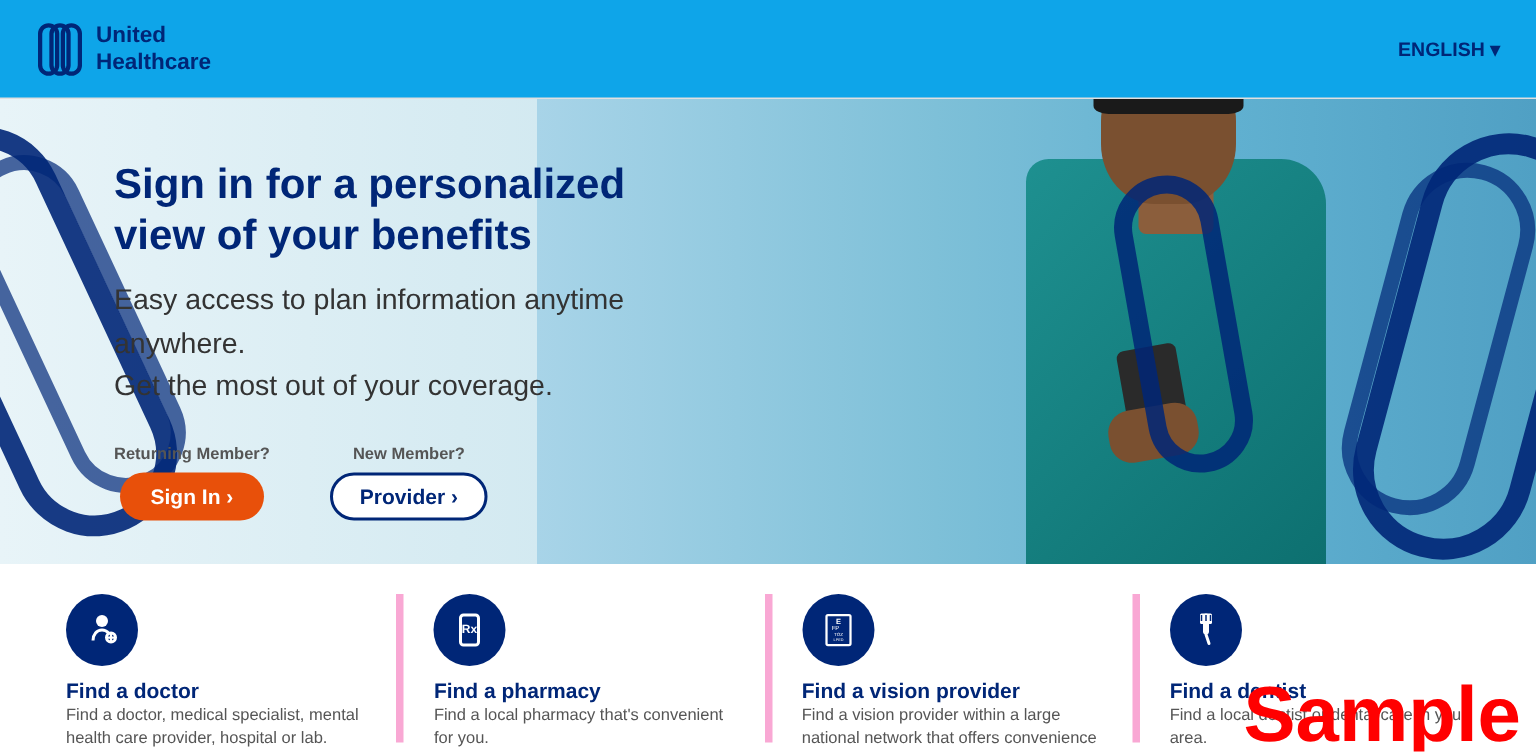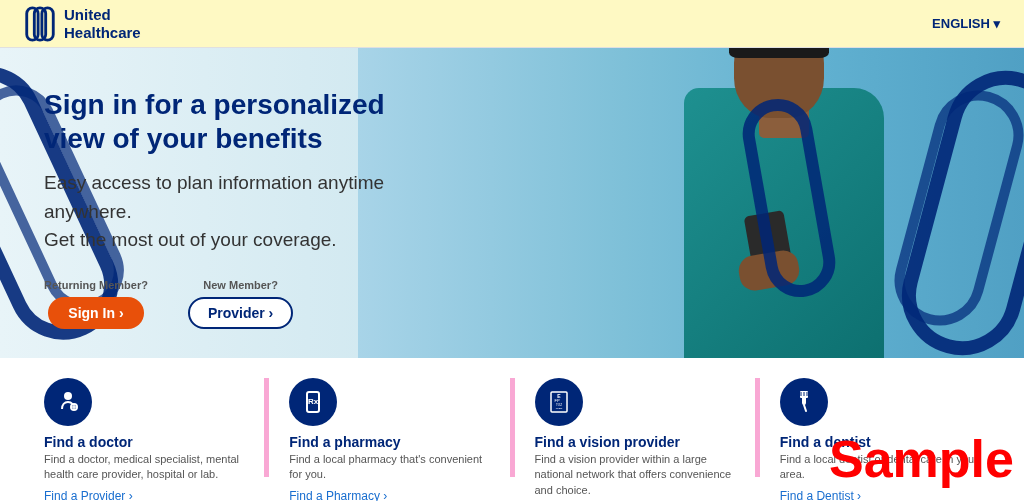--- a/index.html
+++ b/index.html
@@ -4,23 +4,23 @@
   <style>
     * { margin: 0; padding: 0; box-sizing: border-box; }
     body { font-family: Arial, sans-serif; width: 1024px; height: 501px; overflow: hidden; background: #fff; }
 
     
     .header {
       display: flex;
       align-items: center;
       justify-content: space-between;
       padding: 8px 24px;
-      background: #fef9c3;
+      background: #0ea5e9;
       border-bottom: 1px solid #e0e0e0;
-      height: 48px;
+      height: 66px;
     }
     .logo-area {
       display: flex;
       align-items: center;
       gap: 8px;
     }
     .logo-icon {
       width: 32px;
       height: 36px;
     }
@@ -43,21 +43,21 @@
     
     .hero {
       position: relative;
       height: 310px;
       background: linear-gradient(to right, #e8f4f8 0%, #d0e8f0 40%, #b0d0e8 60%, #88b8d8 100%);
       overflow: hidden;
     }
 
     .hero-content {
       position: absolute;
-      left: 44px;
+      left: 76px;
       top: 40px;
       width: 380px;
       z-index: 10;
     }
     .hero-title {
       font-size: 28px;
       font-weight: 900;
       color: #002677;
       line-height: 1.2;
       margin-bottom: 14px;

